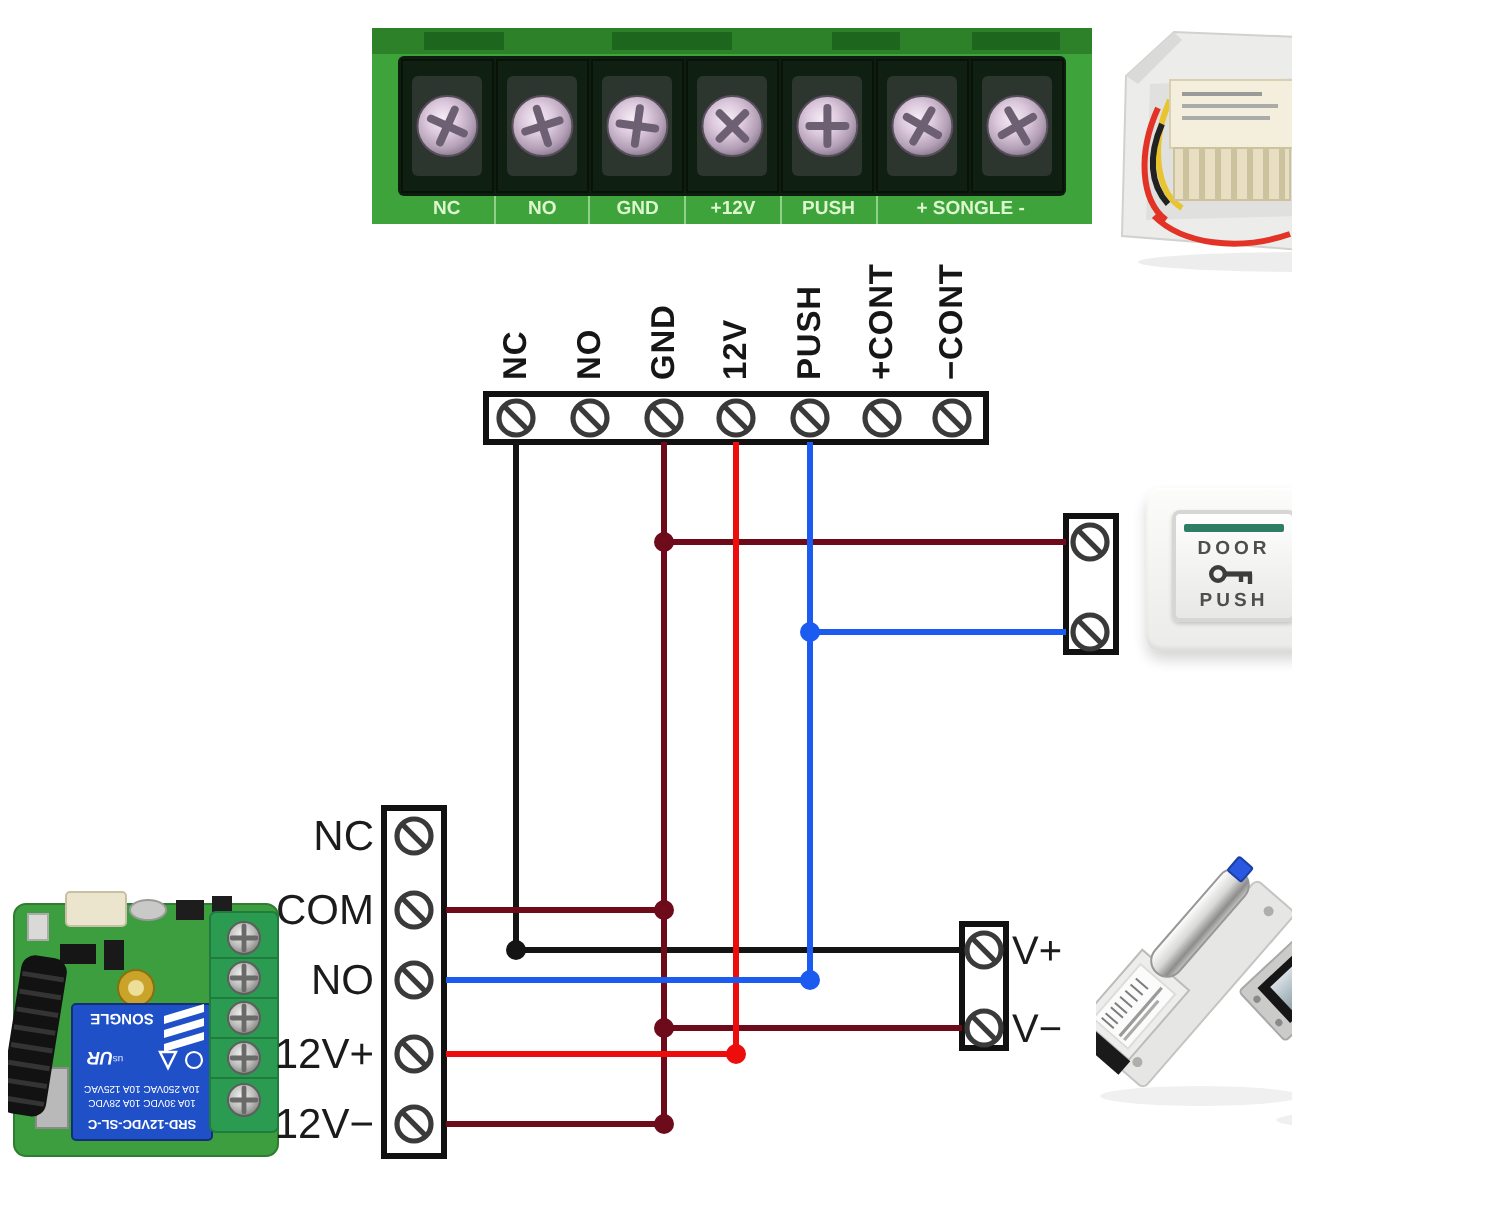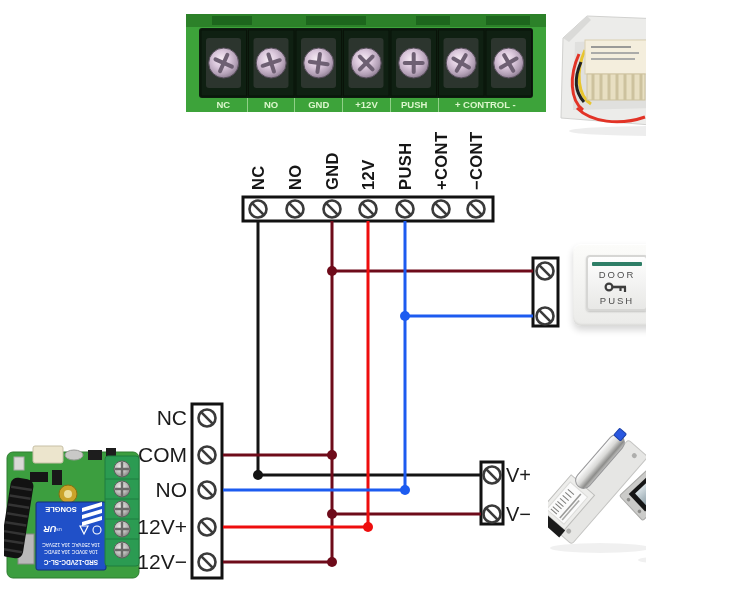--- a/index.html
+++ b/index.html
@@ -21,21 +21,21 @@
   .tp-band .w2{flex:2;}
   
   .exit-plate{position:absolute;left:573px;top:244px;width:88px;height:82px;border-radius:8px;
       background:linear-gradient(#fcfcfa,#ebebe9);
       box-shadow:0 4px 7px rgba(0,0,0,.16), inset 0 -2px 2px rgba(0,0,0,.07), inset 0 1px 1px #fff;}
   .exit-btn{position:absolute;left:13px;right:13px;top:11px;bottom:15px;border-radius:4px;
       background:linear-gradient(#ffffff,#e7e7e5);
       box-shadow:inset 0 0 0 2px #d6d6d4, 0 1px 2px rgba(0,0,0,.18);
       display:flex;flex-direction:column;align-items:center;}
   .exit-stripe{width:80%;height:4px;background:#2e7e66;margin-top:7px;border-radius:1px;}
-  .exit-word{font-size:9.5px;font-weight:400;letter-spacing:2px;color:#4e4e4e;margin-top:3px;}
+  .exit-word{font-size:9.5px;font-weight:700;letter-spacing:2px;color:#4e4e4e;margin-top:3px;}
   .exit-word.b{margin-top:1px;}
   .exit-key{margin-top:1px;}
 </style>
 </head>
 <body>
 
 <div class="stage">
 
   <div class="photo" style="left:186px;top:14px;width:360px;height:98px;">
     <svg width="360" height="98" viewBox="0 0 360 98">
@@ -119,21 +119,21 @@
             </g>
           </g>
       </g>
     </svg>
     <div class="tp-band">
       <span class="w1">NC</span>
       <span class="w1">NO</span>
       <span class="w1">GND</span>
       <span class="w1">+12V</span>
       <span class="w1">PUSH</span>
-      <span class="w2">+ CONTROL -</span>
+      <span class="w2">+ SONGLE -</span>
     </div>
   </div>
 
   <div class="photo" style="left:557px;top:10px;width:188px;height:128px;">
     <svg width="188" height="128" viewBox="0 0 188 128">
       <ellipse cx="96" cy="121" rx="84" ry="5" fill="rgba(0,0,0,0.07)"></ellipse>
       <polygon points="6,28 30,6 180,12 184,92 158,120 4,108" fill="#ececea" stroke="#d1d1cf"></polygon>
       <polygon points="18,32 168,26 172,96 16,100" fill="#e0e0de"></polygon>
       <polygon points="6,28 30,6 34,10 12,32" fill="#dadad8"></polygon>
       <polygon points="158,120 184,92 180,88 154,114" fill="#dadad8"></polygon>

